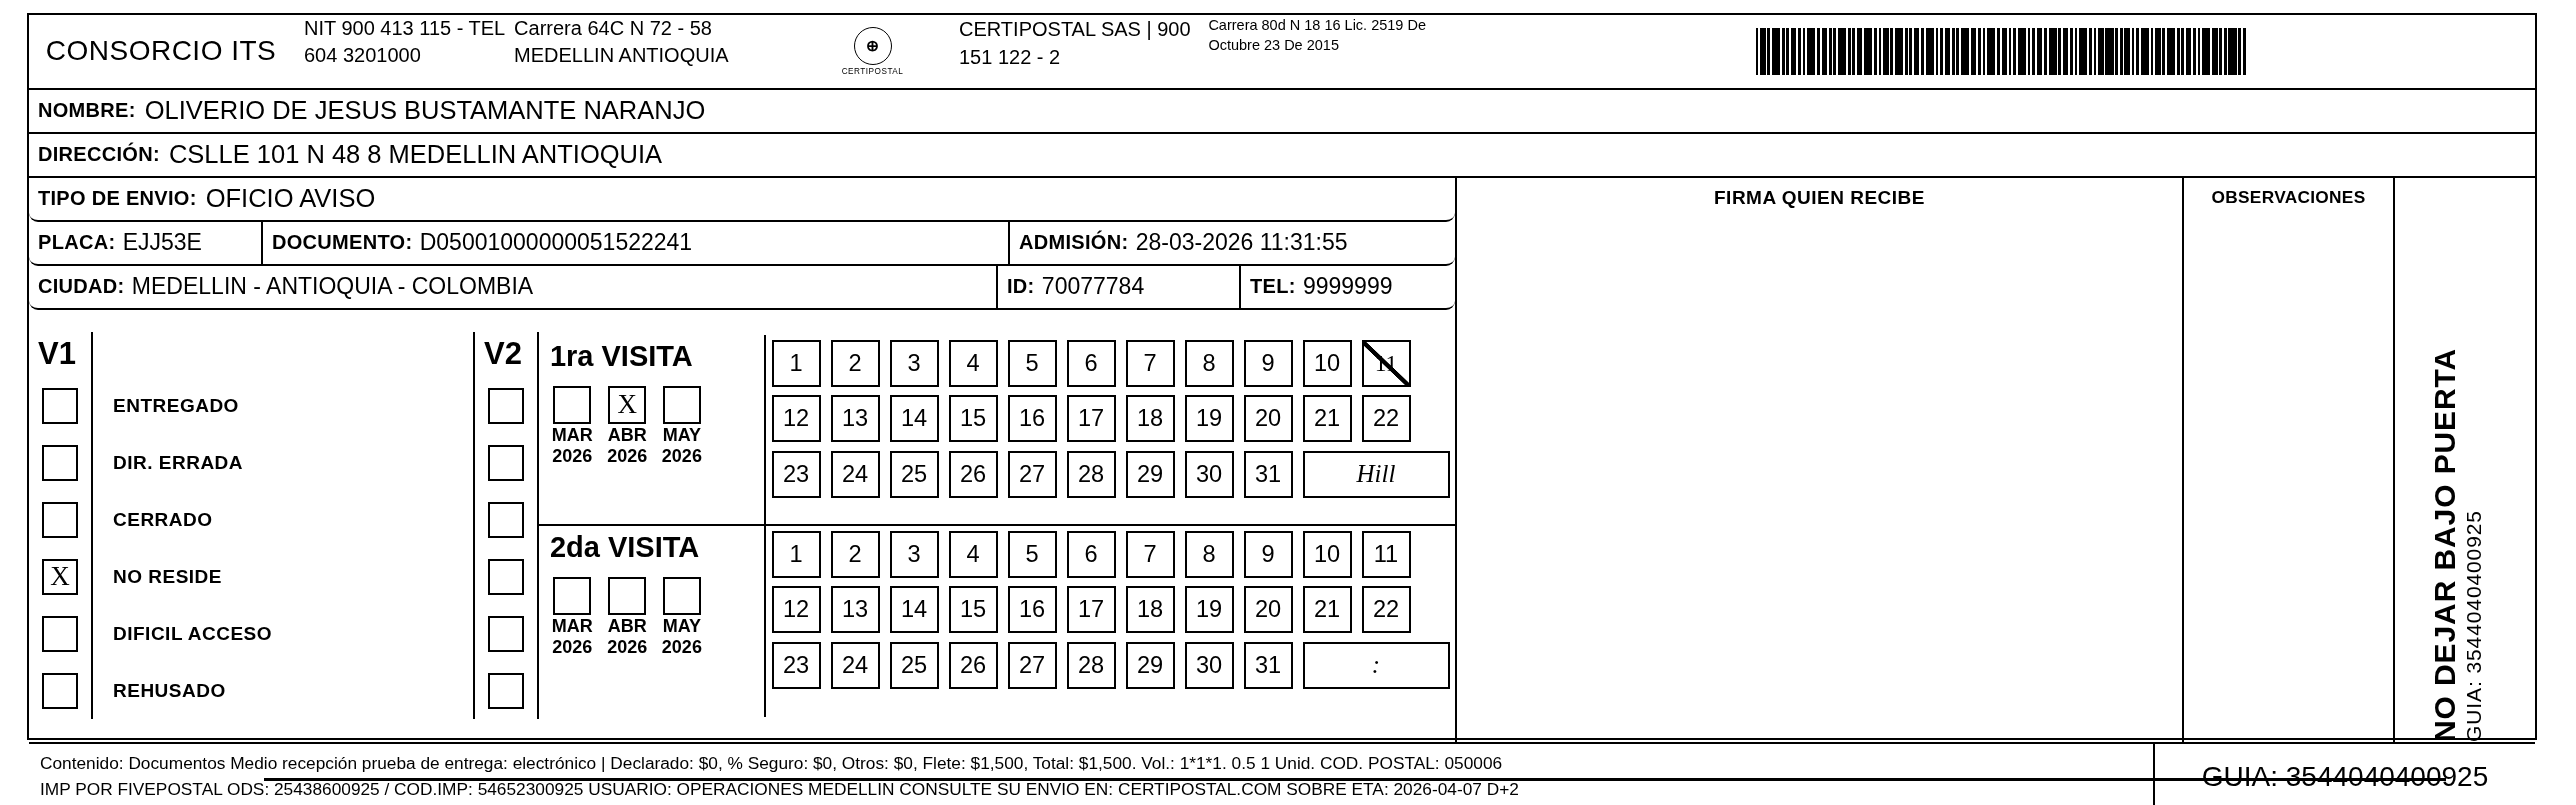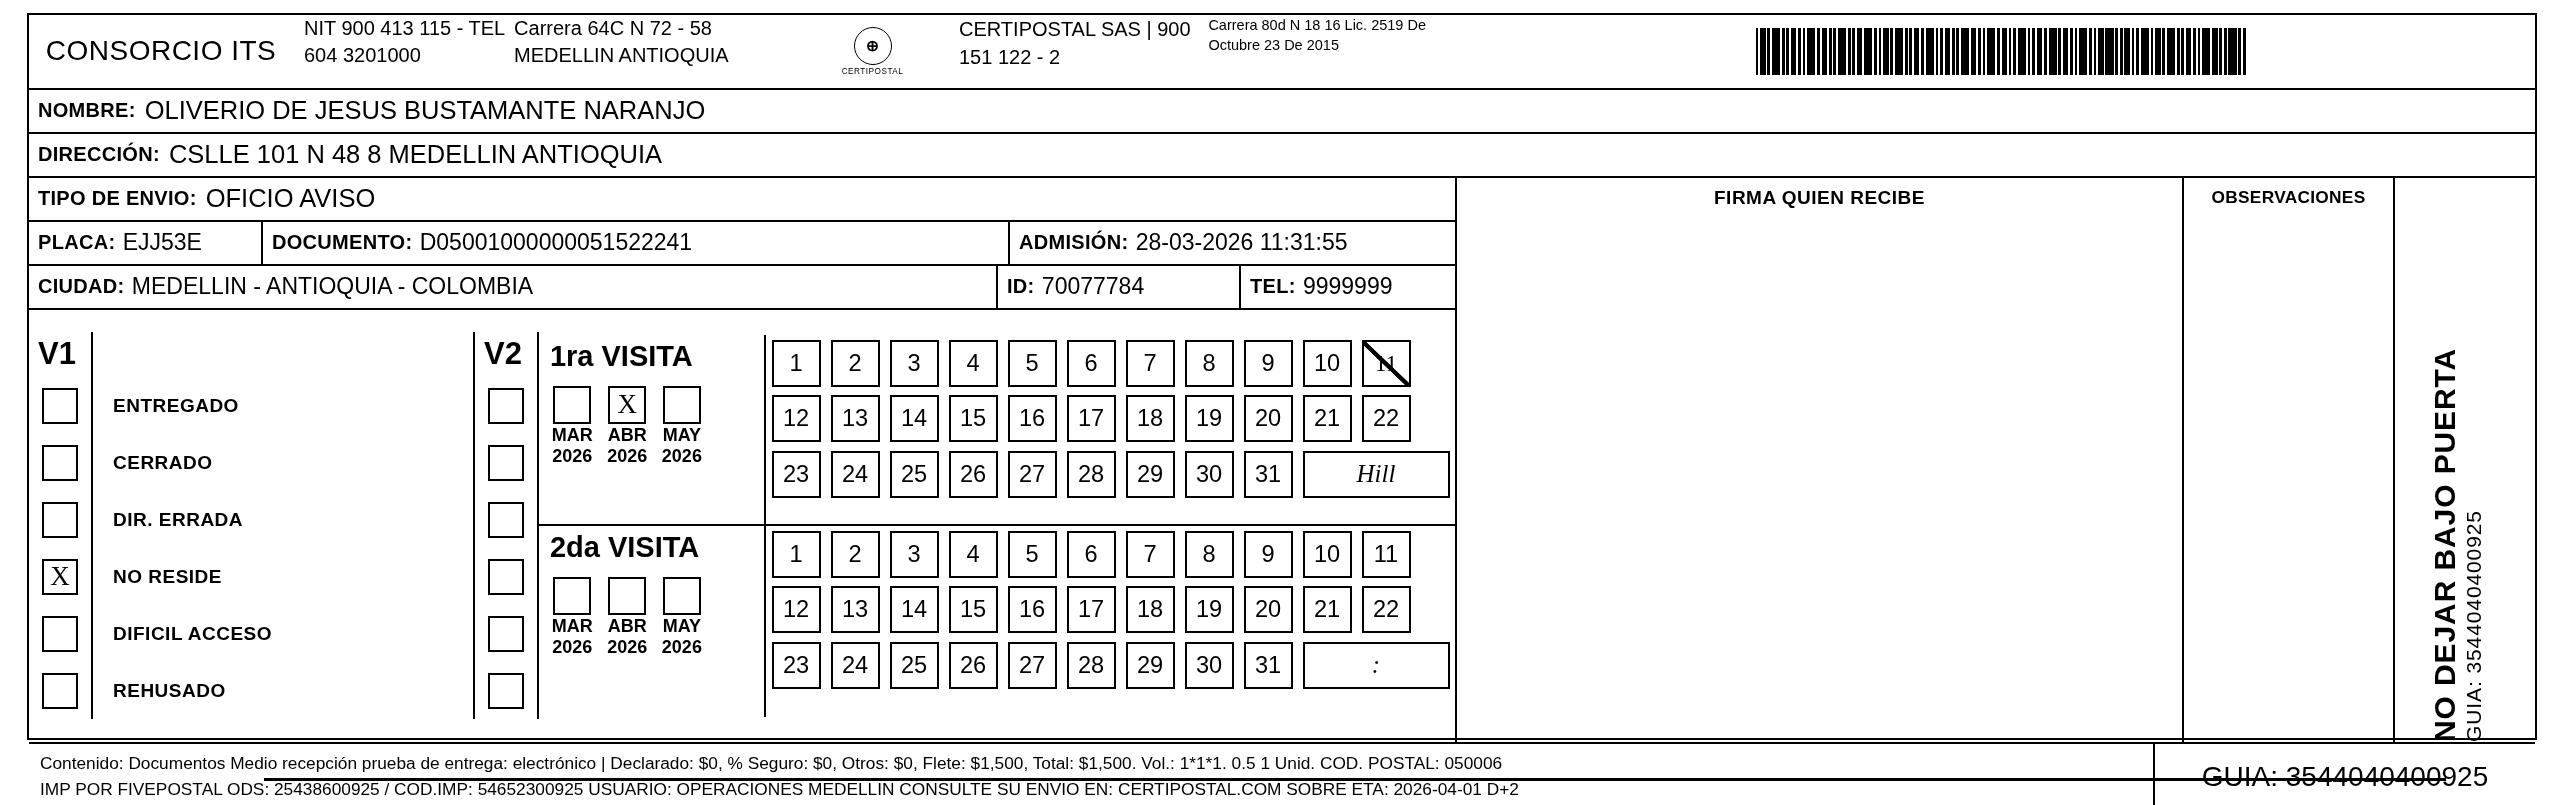--- a/index.html
+++ b/index.html
@@ -25,21 +25,21 @@
   
   .midwrap{display:flex;border-bottom:2.7px solid #000;}
   .leftcol{width:1428px;border-right:2.7px solid #000;box-sizing:border-box;}
   .firma{width:727px;border-right:2.7px solid #000;box-sizing:border-box;text-align:center;font-size:19px;font-weight:bold;padding-top:9px;letter-spacing:0.5px;}
   .observ{width:209px;box-sizing:border-box;text-align:center;font-size:17.3px;font-weight:bold;padding-top:9px;letter-spacing:0.3px;}
   .sidebar{width:100px;box-sizing:border-box;border-left:2.7px solid #000;position:relative;}
   .sidebar .vtext{position:absolute;transform:rotate(-90deg);transform-origin:left top;white-space:nowrap;}
   .t1{left:33px;top:564px;font-size:30px;font-weight:bold;letter-spacing:0.9px;}
   .t2{left:67px;top:564px;font-size:21px;letter-spacing:0.9px;}
   
-  .r2{display:flex;border-bottom:2.7px solid #000;height:42px;align-items:center;}
+  .r2{display:flex;border-bottom:2.7px solid #000;height:42px;align-items:center;border-radius:9px;}
   .cell{display:flex;align-items:center;padding-left:9px;height:100%;}
   .bl{border-left:2.7px solid #000;}
   
   .gridarea{display:flex;height:432px;align-items:center;}
   .vcol{width:64px;border-right:2.7px solid #000;box-sizing:border-box;}
   .statuscol{width:382px;border-right:2.7px solid #000;box-sizing:border-box;}
   .visitcol{width:227px;border-right:2.7px solid #000;box-sizing:border-box;}
   .daycol{flex:1;}
   .chk{width:36px;height:36px;border:2.7px solid #000;box-sizing:border-box;display:flex;align-items:center;justify-content:center;font-size:27px;line-height:1;font-family:"Liberation Serif",serif;}
   .vhead{font-size:31px;font-weight:bold;padding:3.6px 0 5.5px 9px;}
@@ -262,24 +262,24 @@
             </div>
         </div>
 
         <div class="statuscol">
           <div class="vhead" style="visibility:hidden">.</div>
           <div id="statusnames">
               <div class="statusrow">
                 <span class="name">ENTREGADO</span>
               </div>
               <div class="statusrow">
+                <span class="name">DIR. ERRADA</span>
+              </div>
+              <div class="statusrow">
                 <span class="name">CERRADO</span>
-              </div>
-              <div class="statusrow">
-                <span class="name">DIR. ERRADA</span>
               </div>
               <div class="statusrow">
                 <span class="name">NO RESIDE</span>
               </div>
               <div class="statusrow">
                 <span class="name">DIFICIL ACCESO</span>
               </div>
               <div class="statusrow">
                 <span class="name">REHUSADO</span>
               </div>
@@ -461,20 +461,20 @@
     </div>
     <div class="sidebar">
       <span class="vtext t1">NO DEJAR BAJO PUERTA</span>
       <span class="vtext t2">GUIA: 3544040400925</span>
     </div>
   </div>
 
   <div class="footer">
     <div class="foot-txt">
       <div>Contenido: Documentos Medio recepción prueba de entrega: electrónico | Declarado: $0, % Seguro: $0, Otros: $0, Flete: $1,500, Total: $1,500. Vol.: 1*1*1. 0.5  1 Unid. COD. POSTAL: 050006</div>
-      <div>IMP POR FIVEPOSTAL ODS: 25438600925 / COD.IMP: 54652300925 USUARIO: OPERACIONES MEDELLIN CONSULTE SU ENVIO EN: CERTIPOSTAL.COM SOBRE ETA: 2026-04-01 D+2</div>
+      <div>IMP POR FIVEPOSTAL ODS: 25438600925 / COD.IMP: 54652300925 USUARIO: OPERACIONES MEDELLIN CONSULTE SU ENVIO EN: CERTIPOSTAL.COM SOBRE ETA: 2026-04-07 D+2</div>
     </div>
     <div class="foot-guia">GUIA: 3544040400925</div>
   </div>
 
 </div>
 <div class="botline"></div>
 
 
 </body></html>

